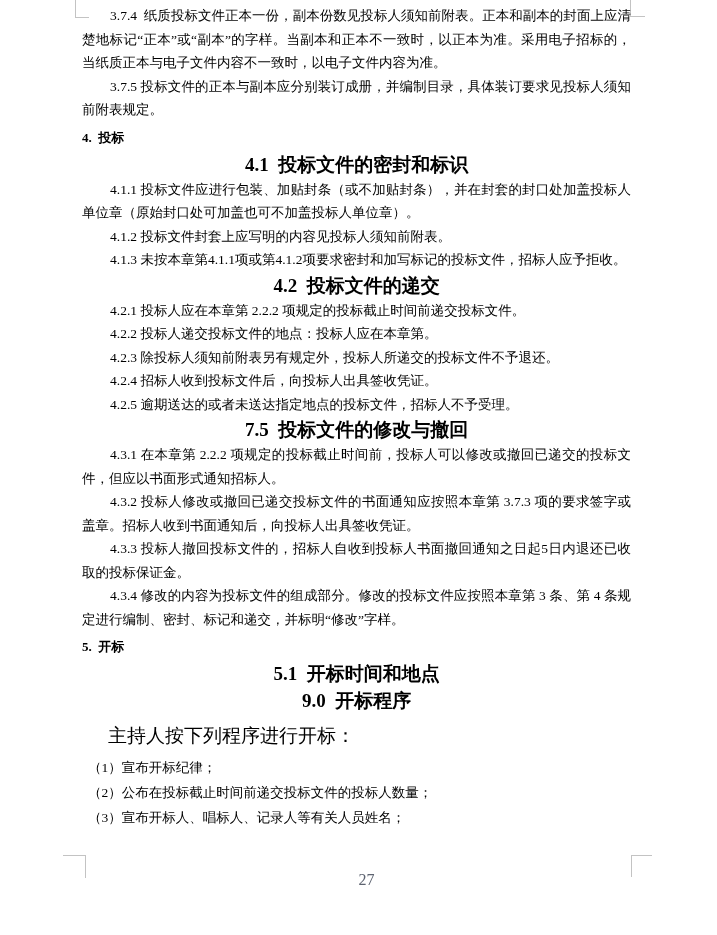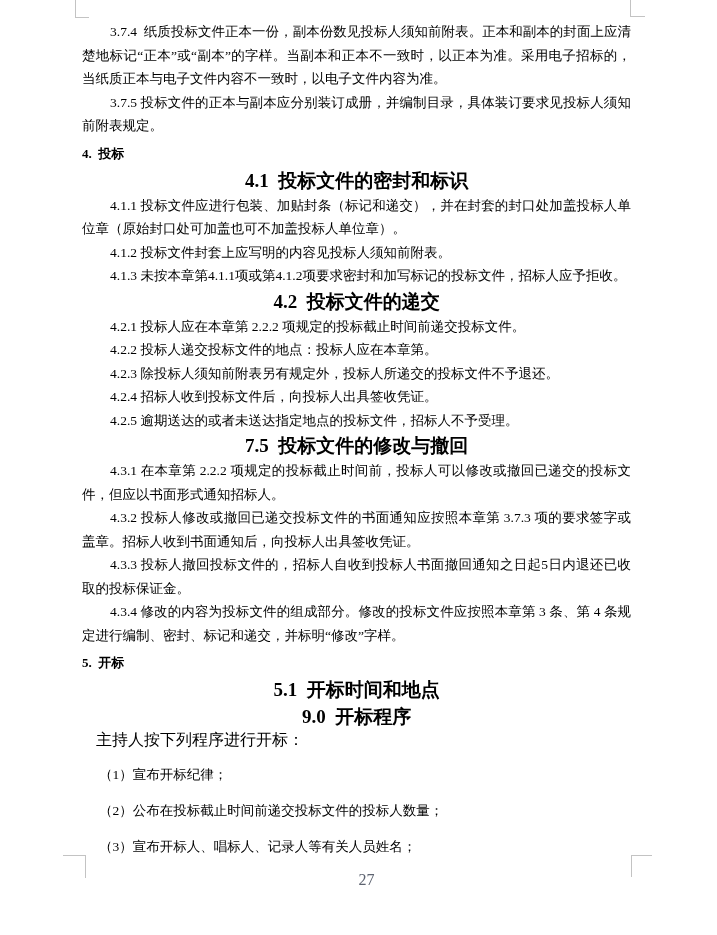--- a/index.html
+++ b/index.html
@@ -7,21 +7,21 @@
     position:relative;
     width:717px; height:935px;
     background:#ffffff;
     font-family:"Liberation Serif","DejaVu Serif",serif;
     color:#000000;
     overflow:hidden;
     box-sizing:border-box;
   }
   .content {
     position:absolute;
-    left:82px; top:20px;
+    left:82px; top:4px;
     width:549px;
   }
   .para {
     font-size:13.5px;
     line-height:23.5px;
     text-indent:28px;
     text-align:justify;
     white-space:pre-wrap;
     margin:0;
   }
@@ -34,32 +34,32 @@
   }
   .h2 {
     font-size:19px;
     font-weight:bold;
     line-height:26px;
     margin:1px 0 0 0;
     white-space:pre-wrap;
     text-align:center;
   }
   .list-intro {
-    font-size:16px;
+    font-size:19px;
     line-height:19px;
     text-indent:14px;
     white-space:pre-wrap;
-    margin:0;
+    margin:12px;
   }
   .list-item {
     font-size:13.5px;
     line-height:21px;
     text-indent:2px;
     white-space:pre-wrap;
-    margin:15px;
+    margin:4px;
   }
   .crop { position:absolute; }
   .crop-tl { left:75px;  top:0;     width:13px; height:17px; border-left:1px solid #c3c3c3;  border-bottom:1px solid #c3c3c3; }
   .crop-tr { left:630px; top:0;     width:14px; height:16px; border-left:1px solid #c3c3c3;  border-bottom:1px solid #c3c3c3; }
   .crop-bl { left:63px;  top:855px; width:22px; height:22px; border-right:1px solid #c3c3c3; border-top:1px solid #c3c3c3; }
   .crop-br { left:631px; top:855px; width:20px; height:21px; border-left:1px solid #c3c3c3;  border-top:1px solid #c3c3c3; }
   .page-number {
     position:absolute;
     left:0; top:871px;
     width:100%;
@@ -77,21 +77,21 @@
   <div class="crop crop-tl"></div>
   <div class="crop crop-tr"></div>
   <div class="crop crop-bl"></div>
   <div class="crop crop-br"></div>
 
   <div class="content">
     <p class="para">3.7.4  纸质投标文件正本一份，副本份数见投标人须知前附表。正本和副本的封面上应清楚地标记“正本”或“副本”的字样。当副本和正本不一致时，以正本为准。采用电子招标的，当纸质正本与电子文件内容不一致时，以电子文件内容为准。</p>
     <p class="para">3.7.5 投标文件的正本与副本应分别装订成册，并编制目录，具体装订要求见投标人须知前附表规定。</p>
     <div class="h1">4.  投标</div>
     <div class="h2">4.1  投标文件的密封和标识</div>
-    <p class="para">4.1.1 投标文件应进行包装、加贴封条（标记和递交），并在封套的封口处加盖投标人单位章（原始封口处可加盖也可不加盖投标人单位章）。</p>
+    <p class="para">4.1.1 投标文件应进行包装、加贴封条（或不加贴封条），并在封套的封口处加盖投标人单位章（原始封口处可加盖也可不加盖投标人单位章）。</p>
     <p class="para">4.1.2 投标文件封套上应写明的内容见投标人须知前附表。</p>
     <p class="para">4.1.3 未按本章第4.1.1项或第4.1.2项要求密封和加写标记的投标文件，招标人应予拒收。</p>
     <div class="h2">4.2  投标文件的递交</div>
     <p class="para">4.2.1 投标人应在本章第 2.2.2 项规定的投标截止时间前递交投标文件。</p>
     <p class="para">4.2.2 投标人递交投标文件的地点：投标人应在本章第。</p>
     <p class="para">4.2.3 除投标人须知前附表另有规定外，投标人所递交的投标文件不予退还。</p>
     <p class="para">4.2.4 招标人收到投标文件后，向投标人出具签收凭证。</p>
     <p class="para">4.2.5 逾期送达的或者未送达指定地点的投标文件，招标人不予受理。</p>
     <div class="h2">7.5  投标文件的修改与撤回</div>
     <p class="para">4.3.1 在本章第 2.2.2 项规定的投标截止时间前，投标人可以修改或撤回已递交的投标文件，但应以书面形式通知招标人。</p>

